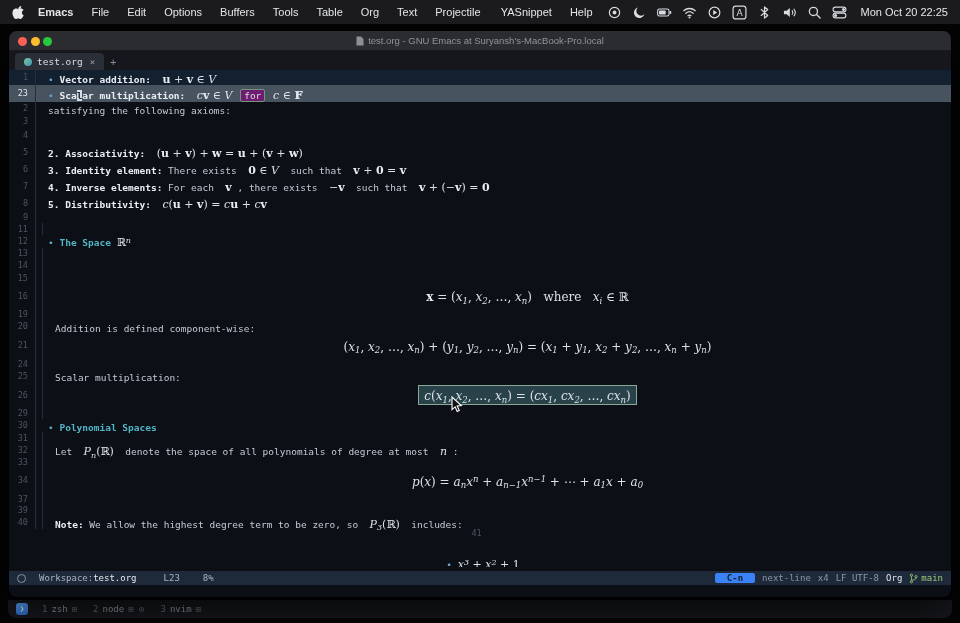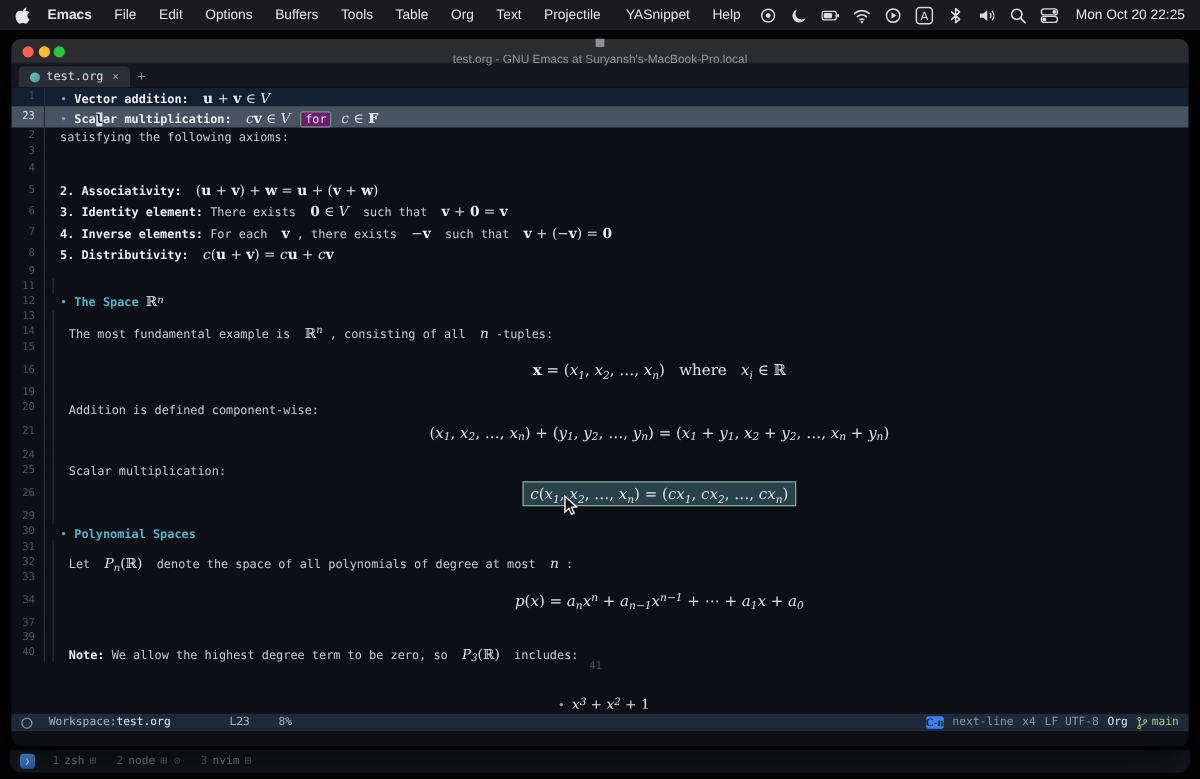--- a/index.html
+++ b/index.html
@@ -20,21 +20,21 @@
 
   
   .window { position:absolute; left:8px; top:30px; width:944px; height:568px; background:#0c0f15;
             border-radius:9px; overflow:hidden; border:1px solid #000;
             box-shadow:0 14px 40px rgba(0,0,0,.7); z-index:10; }
   .titlebar { height:20px; background:#2b2c30; border-bottom:1px solid #1a1a1c; position:relative;
               display:flex; align-items:center; justify-content:center; }
   .lights { position:absolute; left:9px; top:5.5px; display:flex; gap:3.5px; }
   .light { width:9px; height:9px; border-radius:50%; }
   .l-red{background:#ff5f57}.l-yel{background:#febc2e}.l-grn{background:#28c840}
-  .wtitle { font-size:9.5px; color:#929499; display:flex; align-items:center; gap:4px;flex-direction:column; }
+  .wtitle { font-size:9.5px; color:#929499; display:flex; align-items:center; gap:4px; }
   .wtitle svg{ width:8px; height:10px; }
 
   .tabbar { height:19px; background:#15171c; display:flex; align-items:flex-end; padding:0 0 0 6px; }
   .tab { height:17px; background:#2a2f37; color:#d9dde4; display:flex; align-items:center; gap:5px;
          padding:0 9px; border-radius:4px 4px 0 0; font-family:"DejaVu Sans Mono",monospace; font-size:9.5px; }
   .orgdot { width:8px; height:8px; border-radius:50%; background:linear-gradient(135deg,#7cc99a,#3d90ba); display:inline-block; }
   .tab-close { color:#9aa0aa; font-size:9px; margin-left:2px; }
   .tab-new { width:18px; height:17px; color:#8b909a; font-size:11px; display:flex; align-items:center; justify-content:center; }
 
   
@@ -73,23 +73,23 @@
   .s-cur{ font-family:"DejaVu Sans Mono",monospace; font-size:9.5px; font-weight:bold;
           background:#d7dde6; color:#1b2430; }
   .eqbox{ display:inline-block; background:#29424a; border:1px solid #88a898; padding:1px 5px; }
 
   
   .modeline { position:absolute; left:0; right:0; bottom:12px; height:14px; background:#1e2a3a;
               display:flex; align-items:center; padding:0 8px; gap:13px;
               font-family:"DejaVu Sans Mono",monospace; font-size:9px; color:#a9b3c1; }
   .ml-ico { width:9px; height:9px; border-radius:50%; border:1.5px solid #8792a2; display:inline-block; }
   .ml-file { color:#e4e9f0; }
-  .ml-line { margin-left:34px; } .ml-pct { margin-left:10px; }
+  .ml-line { margin-left:14px; } .ml-pct { margin-left:10px; }
   .ml-right { margin-left:auto; display:flex; align-items:center; gap:7px; }
-  .keybadge { background:#3b82f6; color:#0e2127; font-weight:bold; padding:0 0; border-radius:2px;font-family:Liberation Serif, serif; }
+  .keybadge { background:#3b82f6; color:#0e2127; font-weight:bold; padding:0 12px; border-radius:2px; }
   .ml-dim { color:#8b96a6; }
   .ml-mode { color:#dfe5ec; }
   .branch { display:flex; align-items:center; gap:3px; color:#9fca7a; }
   .branch svg{ width:9px; height:11px; }
   .echo { position:absolute; left:0; right:0; bottom:0; height:12px; background:#0c0f15; }
 
   
   .tmuxbar { position:absolute; left:8px; right:8px; top:600px; height:18px; background:#17191d;
              border-radius:0 0 8px 8px; display:flex; align-items:center; padding:0 8px; gap:14px;
              font-family:"DejaVu Sans Mono",monospace; font-size:9px; color:#9aa1ab; z-index:5; }
@@ -332,21 +332,20 @@
           <span class="guide"></span>
         </span>
         <span class="ctext"></span>
       </div>
       <div class="row k-body">
         <span class="lnum">14</span>
         <span class="guides">
           <span class="guide"></span>
           <span class="guide"></span>
         </span>
-        <span class="ctext"><span class="s-t">The most fundamental example is  </span><span class="s-m">ℝ</span><span class="s-sup">n</span><span class="s-t"> , consisting of all  </span><span class="s-mi">n</span><span class="s-t"> -tuples:</span></span>
       </div>
       <div class="row k-empty">
         <span class="lnum">15</span>
         <span class="guides">
           <span class="guide"></span>
           <span class="guide"></span>
         </span>
         <span class="ctext"></span>
       </div>
       <div class="row k-eq">

